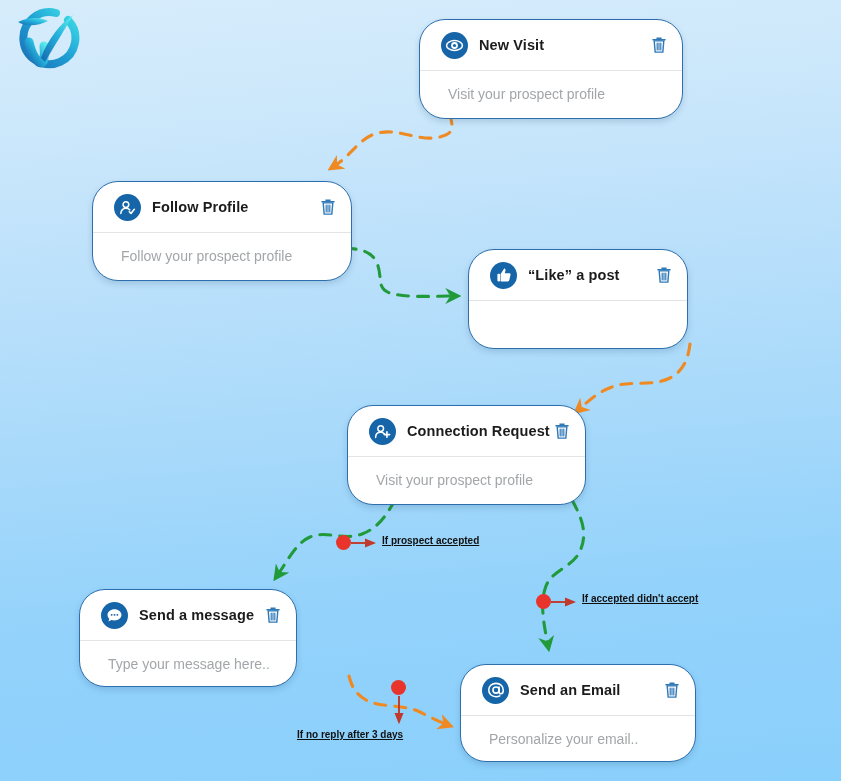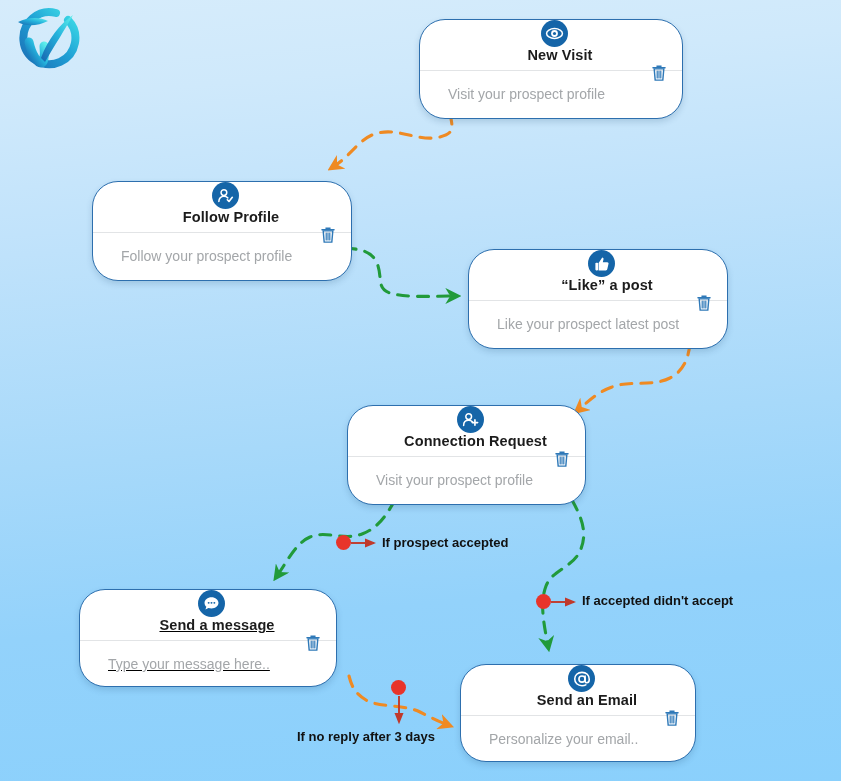--- a/index.html
+++ b/index.html
@@ -48,21 +48,20 @@
     box-sizing: border-box;
     box-shadow: 0 3px 6px rgba(30,70,110,0.18);
   }
   .node-head {
     height: 51px;
     display: flex;
     align-items: center;
     padding: 0 14px 0 21px;
     border-bottom: 1px solid #e2e4e6;
     box-sizing: border-box;
-    flex-direction: column;
   }
   .node-icon {
     width: 27px;
     height: 27px;
     border-radius: 50%;
     background: #1565a8;
     flex: 0 0 auto;
     display: flex;
     align-items: center;
     justify-content: center;
@@ -91,24 +90,25 @@
     padding: 0 28px;
     font-size: 14px;
     color: #a3a6a9;
     box-sizing: border-box;
     white-space: nowrap;
   }
 
   
   .cond {
     position: absolute;
-    font-size: 13px;
+    font-size: 10px;
     font-weight: bold;
     color: #111111;
     white-space: nowrap;
+    text-decoration: underline;
   }
   .dot {
     position: absolute;
     width: 15px;
     height: 15px;
     border-radius: 50%;
     background: #e8342a;
   }
 </style>
 </head>
@@ -204,39 +204,38 @@
           <path d="M4 6 H20" stroke="#2f79b8" stroke-width="2" stroke-linecap="round"></path>
           <path d="M9.5 6 V4 H14.5 V6" fill="none" stroke="#2f79b8" stroke-width="1.8"></path>
           <path d="M5.6 7.5 H18.4 L17.1 22.5 H6.9 Z" fill="none" stroke="#2f79b8" stroke-width="1.9"></path>
           <path d="M9.6 10.5 V19.5 M12 10.5 V19.5 M14.4 10.5 V19.5" stroke="#2f79b8" stroke-width="1.6" stroke-linecap="round"></path>
         </svg>
       </span>
     </div>
     <div class="node-body">Follow your prospect profile</div>
   </div>
 
-  <div class="node" style="left:468px; top:249px; width:260px; height:100px;">
+  <div class="node" style="left:468px; top:249px; width:220px; height:100px;">
     <div class="node-head">
       <span class="node-icon">
         <svg viewBox="0 0 24 24" width="18" height="18">
           <path d="M7.5 20.5 V10.5 L12.3 3.3 C13.6 3.3 14.3 4.4 14 5.8 L13.1 9.6 H19 C20.2 9.6 21 10.6 20.7 11.8 L19.1 18.8 C18.9 19.9 18.1 20.5 17.1 20.5 Z" fill="#ffffff"></path>
           <rect x="3.2" y="10.3" width="3.6" height="10.2" rx="1.1" fill="#ffffff"></rect>
         </svg>
       </span>
       <span class="node-title">“Like” a post</span>
       <span class="trash">
         <svg viewBox="0 0 24 26" width="18" height="20">
           <path d="M4 6 H20" stroke="#2f79b8" stroke-width="2" stroke-linecap="round"></path>
           <path d="M9.5 6 V4 H14.5 V6" fill="none" stroke="#2f79b8" stroke-width="1.8"></path>
           <path d="M5.6 7.5 H18.4 L17.1 22.5 H6.9 Z" fill="none" stroke="#2f79b8" stroke-width="1.9"></path>
           <path d="M9.6 10.5 V19.5 M12 10.5 V19.5 M14.4 10.5 V19.5" stroke="#2f79b8" stroke-width="1.6" stroke-linecap="round"></path>
         </svg>
       </span>
     </div>
-    <div class="node-body">Like your prospect latest post</div>
   </div>
 
   <div class="node" style="left:347px; top:405px; width:239px; height:100px;">
     <div class="node-head">
       <span class="node-icon">
         <svg viewBox="0 0 24 24" width="19" height="19">
           <circle cx="9.7" cy="8.3" r="3.6" fill="none" stroke="#ffffff" stroke-width="1.9"></circle>
           <path d="M3.3 19.6 C3.3 15.4 6.2 13.1 9.7 13.1 C11.6 13.1 13.2 13.8 14.4 15" fill="none" stroke="#ffffff" stroke-width="1.9" stroke-linecap="round"></path>
           <path d="M17.6 12.5 V19.3 M14.2 15.9 H21" stroke="#ffffff" stroke-width="2.1" stroke-linecap="round"></path>
         </svg>
@@ -247,21 +246,21 @@
           <path d="M4 6 H20" stroke="#2f79b8" stroke-width="2" stroke-linecap="round"></path>
           <path d="M9.5 6 V4 H14.5 V6" fill="none" stroke="#2f79b8" stroke-width="1.8"></path>
           <path d="M5.6 7.5 H18.4 L17.1 22.5 H6.9 Z" fill="none" stroke="#2f79b8" stroke-width="1.9"></path>
           <path d="M9.6 10.5 V19.5 M12 10.5 V19.5 M14.4 10.5 V19.5" stroke="#2f79b8" stroke-width="1.6" stroke-linecap="round"></path>
         </svg>
       </span>
     </div>
     <div class="node-body">Visit your prospect profile</div>
   </div>
 
-  <div class="node" style="left:79px; top:589px; width:258px; height:98px;text-decoration:underline;">
+  <div class="node" style="left:79px; top:589px; width:218px; height:98px;">
     <div class="node-head">
       <span class="node-icon">
         <svg viewBox="0 0 24 24" width="19" height="19">
           <path d="M12 4 C16.9 4 20.8 7.2 20.8 11.2 C20.8 15.2 16.9 18.4 12 18.4 C10.6 18.4 9.3 18.2 8.2 17.8 L4.3 19.6 L5.5 16.2 C4 15 3.2 13.2 3.2 11.2 C3.2 7.2 7.1 4 12 4 Z" fill="#ffffff"></path>
           <circle cx="8.4" cy="11.2" r="1.25" fill="#1565a8"></circle>
           <circle cx="12" cy="11.2" r="1.25" fill="#1565a8"></circle>
           <circle cx="15.6" cy="11.2" r="1.25" fill="#1565a8"></circle>
         </svg>
       </span>
       <span class="node-title">Send a message</span>

